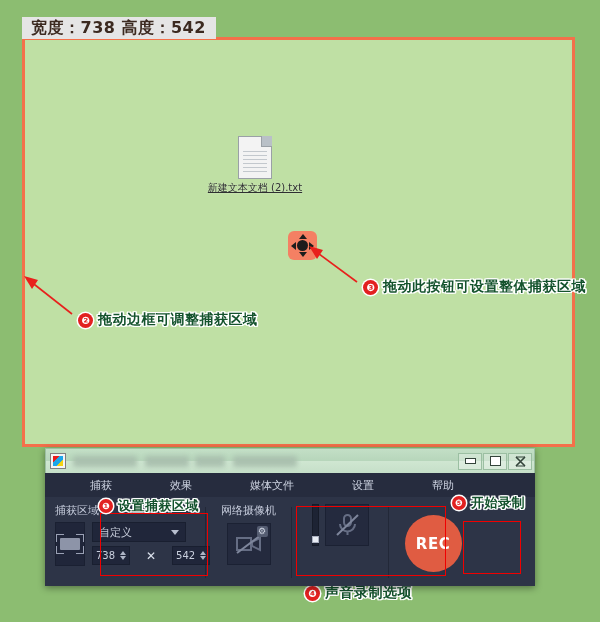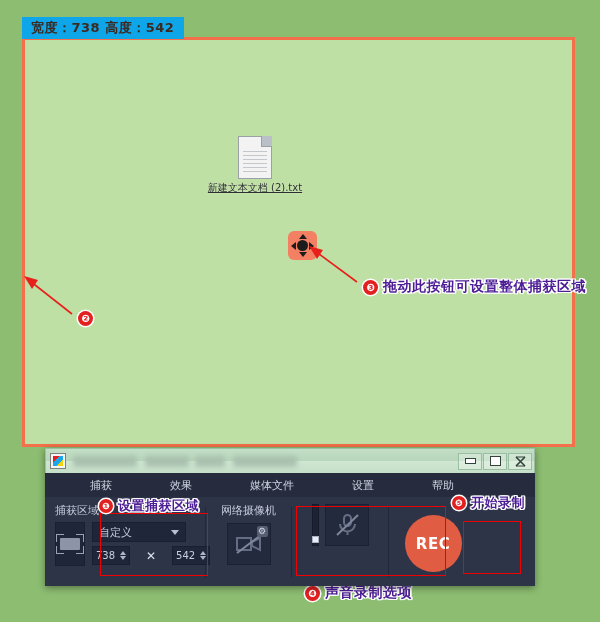--- a/index.html
+++ b/index.html
@@ -31,23 +31,23 @@
     width: 553px;
     height: 410px;
     background: #bfe0a4;
     border: 3px solid #f4704a;
     box-sizing: border-box;
   }
   #size-badge {
     position: absolute;
     left: 22px;
     top: 17px;
-    background: #0ea5e9;
+    background: #e5e5e5;
     color: #3c2a20;
-    font-size: 13px;
+    font-size: 16px;
     font-weight: bold;
     padding: 4px 10px 4px 9px;
     letter-spacing: 0.5px;
     line-height: 14px;
     white-space: nowrap;
   }
 
   
   #desktop-icon {
     position: absolute;
@@ -165,21 +165,21 @@
     color: #fff;
     font-size: 10px;
     font-weight: bold;
     line-height: 15px;
     text-align: center;
     margin-right: 5px;
     box-shadow: 0 0 0 1.5px #ffffff;
     flex: none;
   }
   .annot .txt {
-    color: #4c1d95;
+    color: #14532d;
     font-size: 14px;
     font-weight: bold;
     letter-spacing: 0.5px;
     text-shadow:
       -1.2px -1.2px 0 #fff,  1.2px -1.2px 0 #fff,
       -1.2px  1.2px 0 #fff,  1.2px  1.2px 0 #fff,
        0 -1.4px 0 #fff, 0 1.4px 0 #fff,
       -1.4px 0 0 #fff, 1.4px 0 0 #fff;
   }
   #annot-2 { left: 78px; top: 311px; }
@@ -473,20 +473,21 @@
     <polygon points="24,276 38,280 32,289" fill="#e8201c"></polygon>
   </svg>
 
   <svg class="arrow" style="left:0;top:0;width:600px;height:622px">
     <line x1="357" y1="282" x2="315" y2="251" stroke="#e8201c" stroke-width="1.6"></line>
     <polygon points="309,246 323,250 317,259" fill="#e8201c"></polygon>
   </svg>
 
   <div class="annot" id="annot-2">
     <span class="bullet">❷</span>
+    <span class="txt">拖动边框可调整捕获区域</span>
   </div>
 
   <div class="annot" id="annot-3">
     <span class="bullet">❸</span>
     <span class="txt">拖动此按钮可设置整体捕获区域</span>
   </div>
 
   <div class="annot" id="annot-4">
     <span class="bullet">❹</span>
     <span class="txt">声音录制选项</span>

